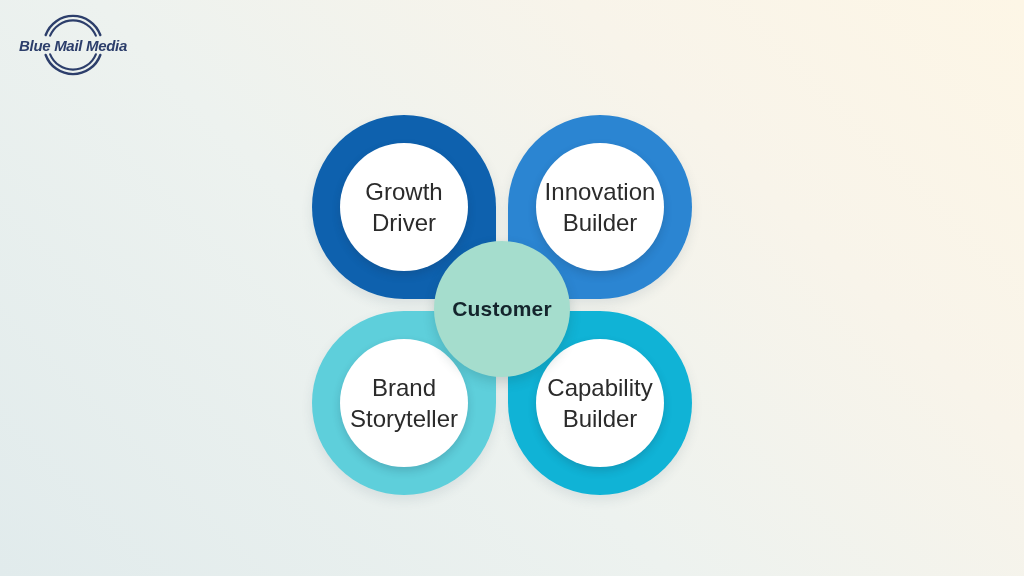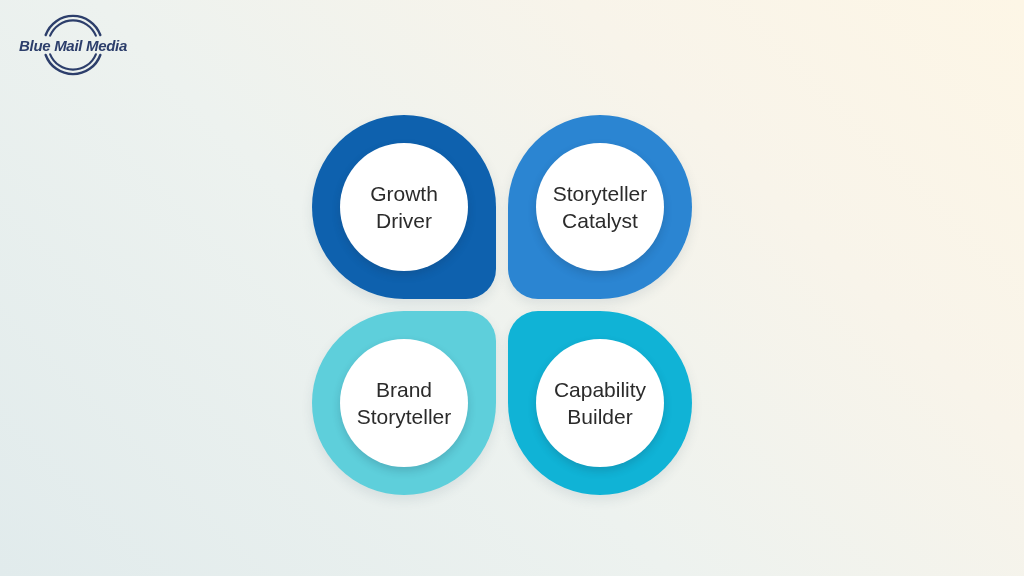--- a/index.html
+++ b/index.html
@@ -55,21 +55,21 @@
     left: 28px; top: 28px;
     width: 128px; height: 128px;
     border-radius: 50%;
     background: #ffffff;
     display: flex; align-items: center; justify-content: center;
     text-align: center;
     box-shadow: 0 4px 8px rgba(20, 40, 60, 0.18);
   }
   .petal-label {
     width: 118px;
-    font-size: 21px;
+    font-size: 24px;
     line-height: 1.3;
     font-weight: 500;
     color: #2b2b2b;
   }
 
   .center-circle {
     position: absolute;
     left: 122px; top: 126px;
     width: 136px; height: 136px;
     border-radius: 50%;
@@ -100,30 +100,33 @@
 <div class="diagram">
 
   <div class="petal petal-tl" style="background: rgb(14, 97, 174);">
     <div class="petal-inner">
       <div class="petal-label">Growth Driver</div>
     </div>
   </div>
 
   <div class="petal petal-tr" style="background: rgb(43, 133, 210);">
     <div class="petal-inner">
-      <div class="petal-label">Storyteller Catalyst</div>
+      <div class="petal-label">Innovation Builder</div>
     </div>
   </div>
 
   <div class="petal petal-br" style="background: rgb(16, 179, 214);">
     <div class="petal-inner">
       <div class="petal-label">Capability Builder</div>
     </div>
   </div>
 
   <div class="petal petal-bl" style="background: rgb(94, 207, 219);">
     <div class="petal-inner">
       <div class="petal-label">Brand Storyteller</div>
     </div>
   </div>
 
+  <div class="center-circle" style="background: rgb(165, 221, 205);">
+    <div class="center-label">Customer</div>
+  </div>
 
 </div>
 
 </body></html>

